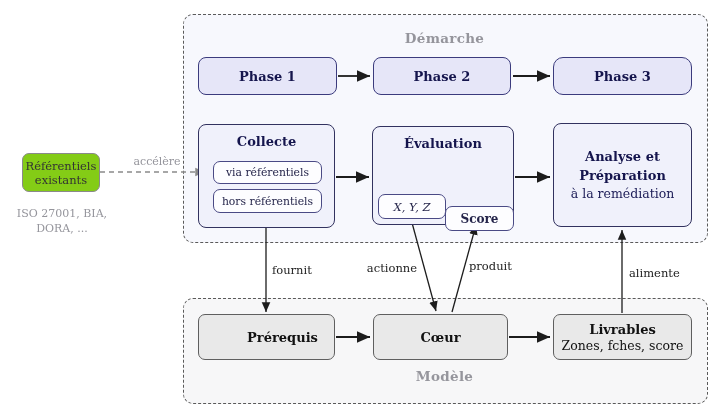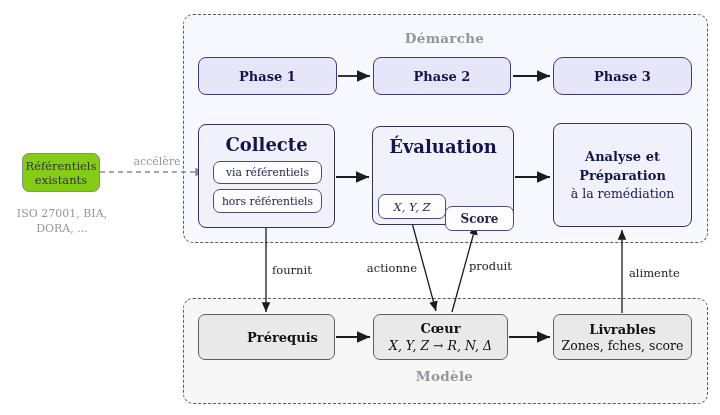--- a/index.html
+++ b/index.html
@@ -23,21 +23,21 @@
     align-items:center;justify-content:center;text-align:center;border-radius:8px;
   }
   .phase{
     background:var(--phase-fill,#e6e6f8);border:1px solid var(--phase-border,#3b3b7d);
     color:var(--dark-text,#15154d);font-weight:bold;font-size:13px;
   }
   .process{
     background:var(--process-fill,#f0f1fb);border:1px solid var(--process-border,#32325f);
     color:var(--dark-text,#15154d);justify-content:flex-start;
   }
-  .process .title{font-weight:bold;font-size:18px;margin-top:9px;}
+  .process .title{font-weight:bold;font-size:13px;margin-top:9px;}
   .subbox{
     position:absolute;box-sizing:border-box;display:flex;align-items:center;justify-content:center;
     background:var(--subbox-fill,#fdfdff);border:1px solid var(--subbox-border,#4a4a85);
     border-radius:7px;font-size:10.8px;color:#24244a;
   }
   .subbox.math{font-style:italic;font-size:11.5px;}
   .subbox.score{font-weight:bold;font-size:12px;margin-top:12px;}
   .analyse-line{font-weight:bold;font-size:13px;line-height:19px;color:var(--dark-text,#15154d);}
   .analyse-sub{font-size:12.5px;line-height:18px;color:#20205a;}
   .model-node{
@@ -130,21 +130,20 @@
     <span class="analyse-line">Analyse et</span>
     <span class="analyse-line">Préparation</span>
     <span class="analyse-sub">à la remédiation</span>
   </div>
 
   <div class="node model-node single" style="left:198px;top:314px;width:137px;height:46px;padding-left:32px;">
     <span>Prérequis</span>
   </div>
   <div class="node model-node" style="left:373px;top:314px;width:135px;height:46px;align-items:center;">
     <span class="title">Cœur</span>
-    <span class="formula">X, Y, Z → R, N, Δ</span>
   </div>
   <div class="node model-node" style="left:553px;top:314px;width:139px;height:46px;">
     <span class="title">Livrables</span>
     <span class="sub">Zones, fches, score</span>
   </div>
 
   <div class="refbox" style="left:22px;top:153px;width:78px;height:39px;">
     <span>Référentiels</span>
     <span>existants</span>
   </div>

